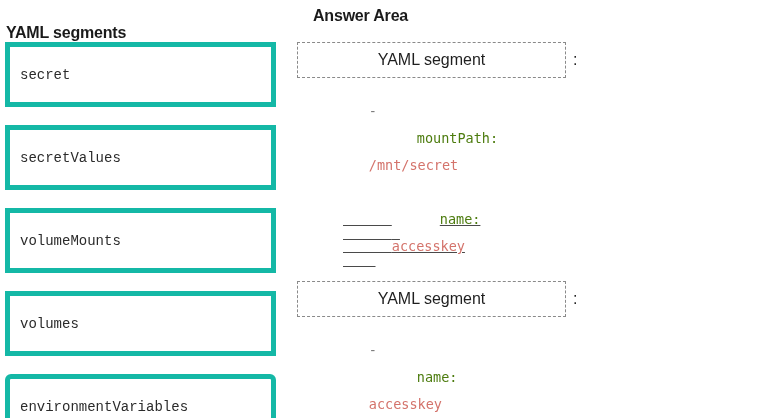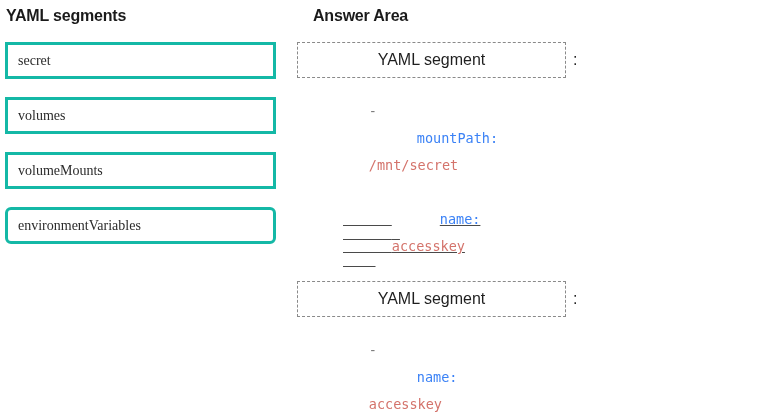--- a/index.html
+++ b/index.html
@@ -19,40 +19,40 @@
   
   .col-heading {
     position: absolute;
     font-family: "Liberation Sans", sans-serif;
     font-weight: bold;
     font-size: 16px;
     color: #1a1a1a;
     letter-spacing: -0.2px;
     white-space: nowrap;
   }
-  #heading-left  { left: 6px;   top: 7px; }
+  #heading-left  { left: 6px;   top: 24px; }
   #heading-right { left: 313px; top: 7px; }
 
   
   #segment-list {
     position: absolute;
     left: 5px;
     top: 42px;
     width: 271px;
   }
   .segment-tile {
     box-sizing: border-box;
-    height: 37px;
+    height: 65px;
     margin-bottom: 18px;
-    border: 3px solid #14b8a6;
+    border: 5px solid #14b8a6;
     background: #ffffff;
     display: flex;
     align-items: center;
     padding-left: 10px;
-    font-family: Liberation Serif, serif;
+    font-family: Liberation Mono, monospace;
     font-size: 14px;
     color: #2b2b2b;
     cursor: move;
     white-space: nowrap;
   }
   .segment-tile:last-child { margin-bottom: 16px; border-radius: 6px; }
 
   
   #answer-area {
     position: absolute;
@@ -90,21 +90,21 @@
   }
 
   
   .yaml-line {
     font-family: "DejaVu Sans Mono", "Liberation Mono", monospace;
     font-size: 13.5px;
     line-height: 1;
     white-space: pre;
     color: #4a4a4a;
   }
-  .yaml-key   { color: #3b82f6; padding-left: 48px; }
+  .yaml-key   { color: #4d7c0f; padding-left: 48px; }
   .yaml-value { color: #d4736b; }
   .yaml-dash  { color: #7d7d7d; }
 
   .ind-dash { padding-left: 23px; }
   .ind-key  { padding-left: 46px; }
 
   
   .gap-after-drop { margin-top: 13px; }
   .gap-line       { margin-top: 14px; text-decoration: underline; }
   .gap-before-drop{ margin-top: 14px; }
@@ -116,27 +116,30 @@
 
 <div class="col-heading" id="heading-right">Answer Area</div>
 
 <div id="segment-list">
 
   <div class="segment-tile">
     <span>secret</span>
   </div>
 
 
-
   <div class="segment-tile">
-    <span>volumes</span>
+    <span>secretValues</span>
   </div>
 
   <div class="segment-tile">
     <span>volumeMounts</span>
+  </div>
+
+  <div class="segment-tile">
+    <span>volumes</span>
   </div>
 
   <div class="segment-tile">
     <span>environmentVariables</span>
   </div>
 
 </div>
 
 <div id="answer-area">
 

